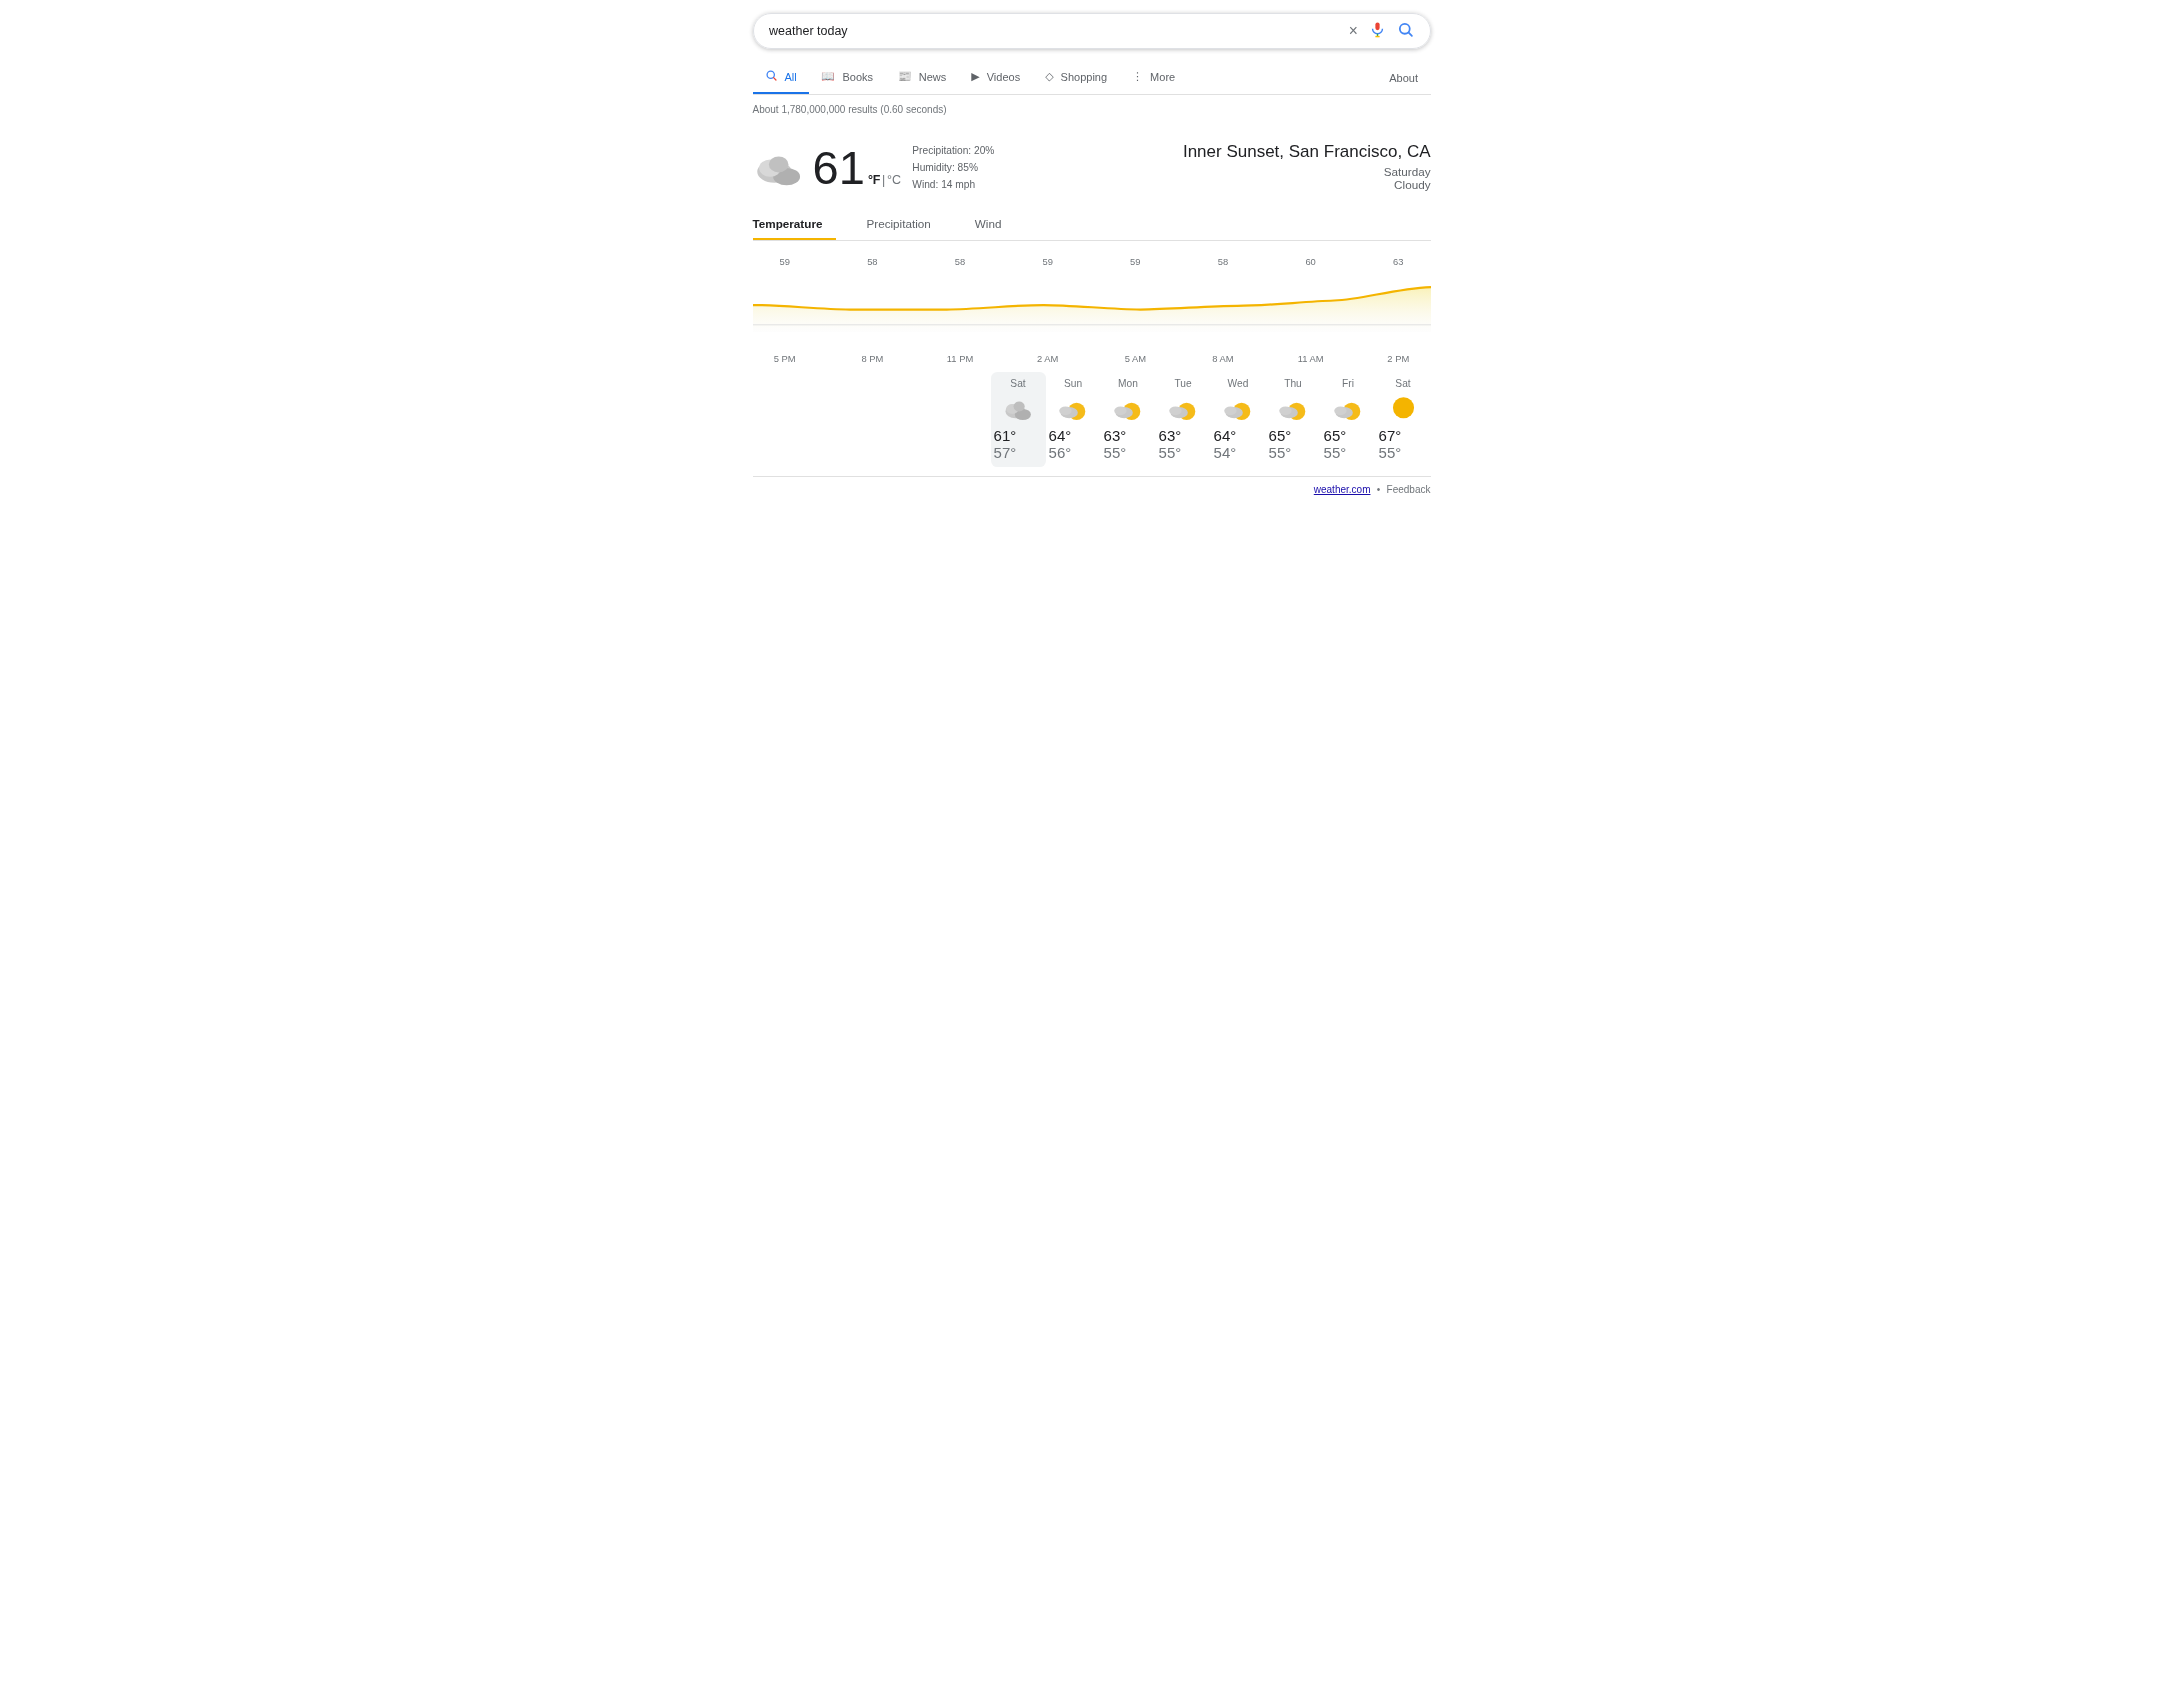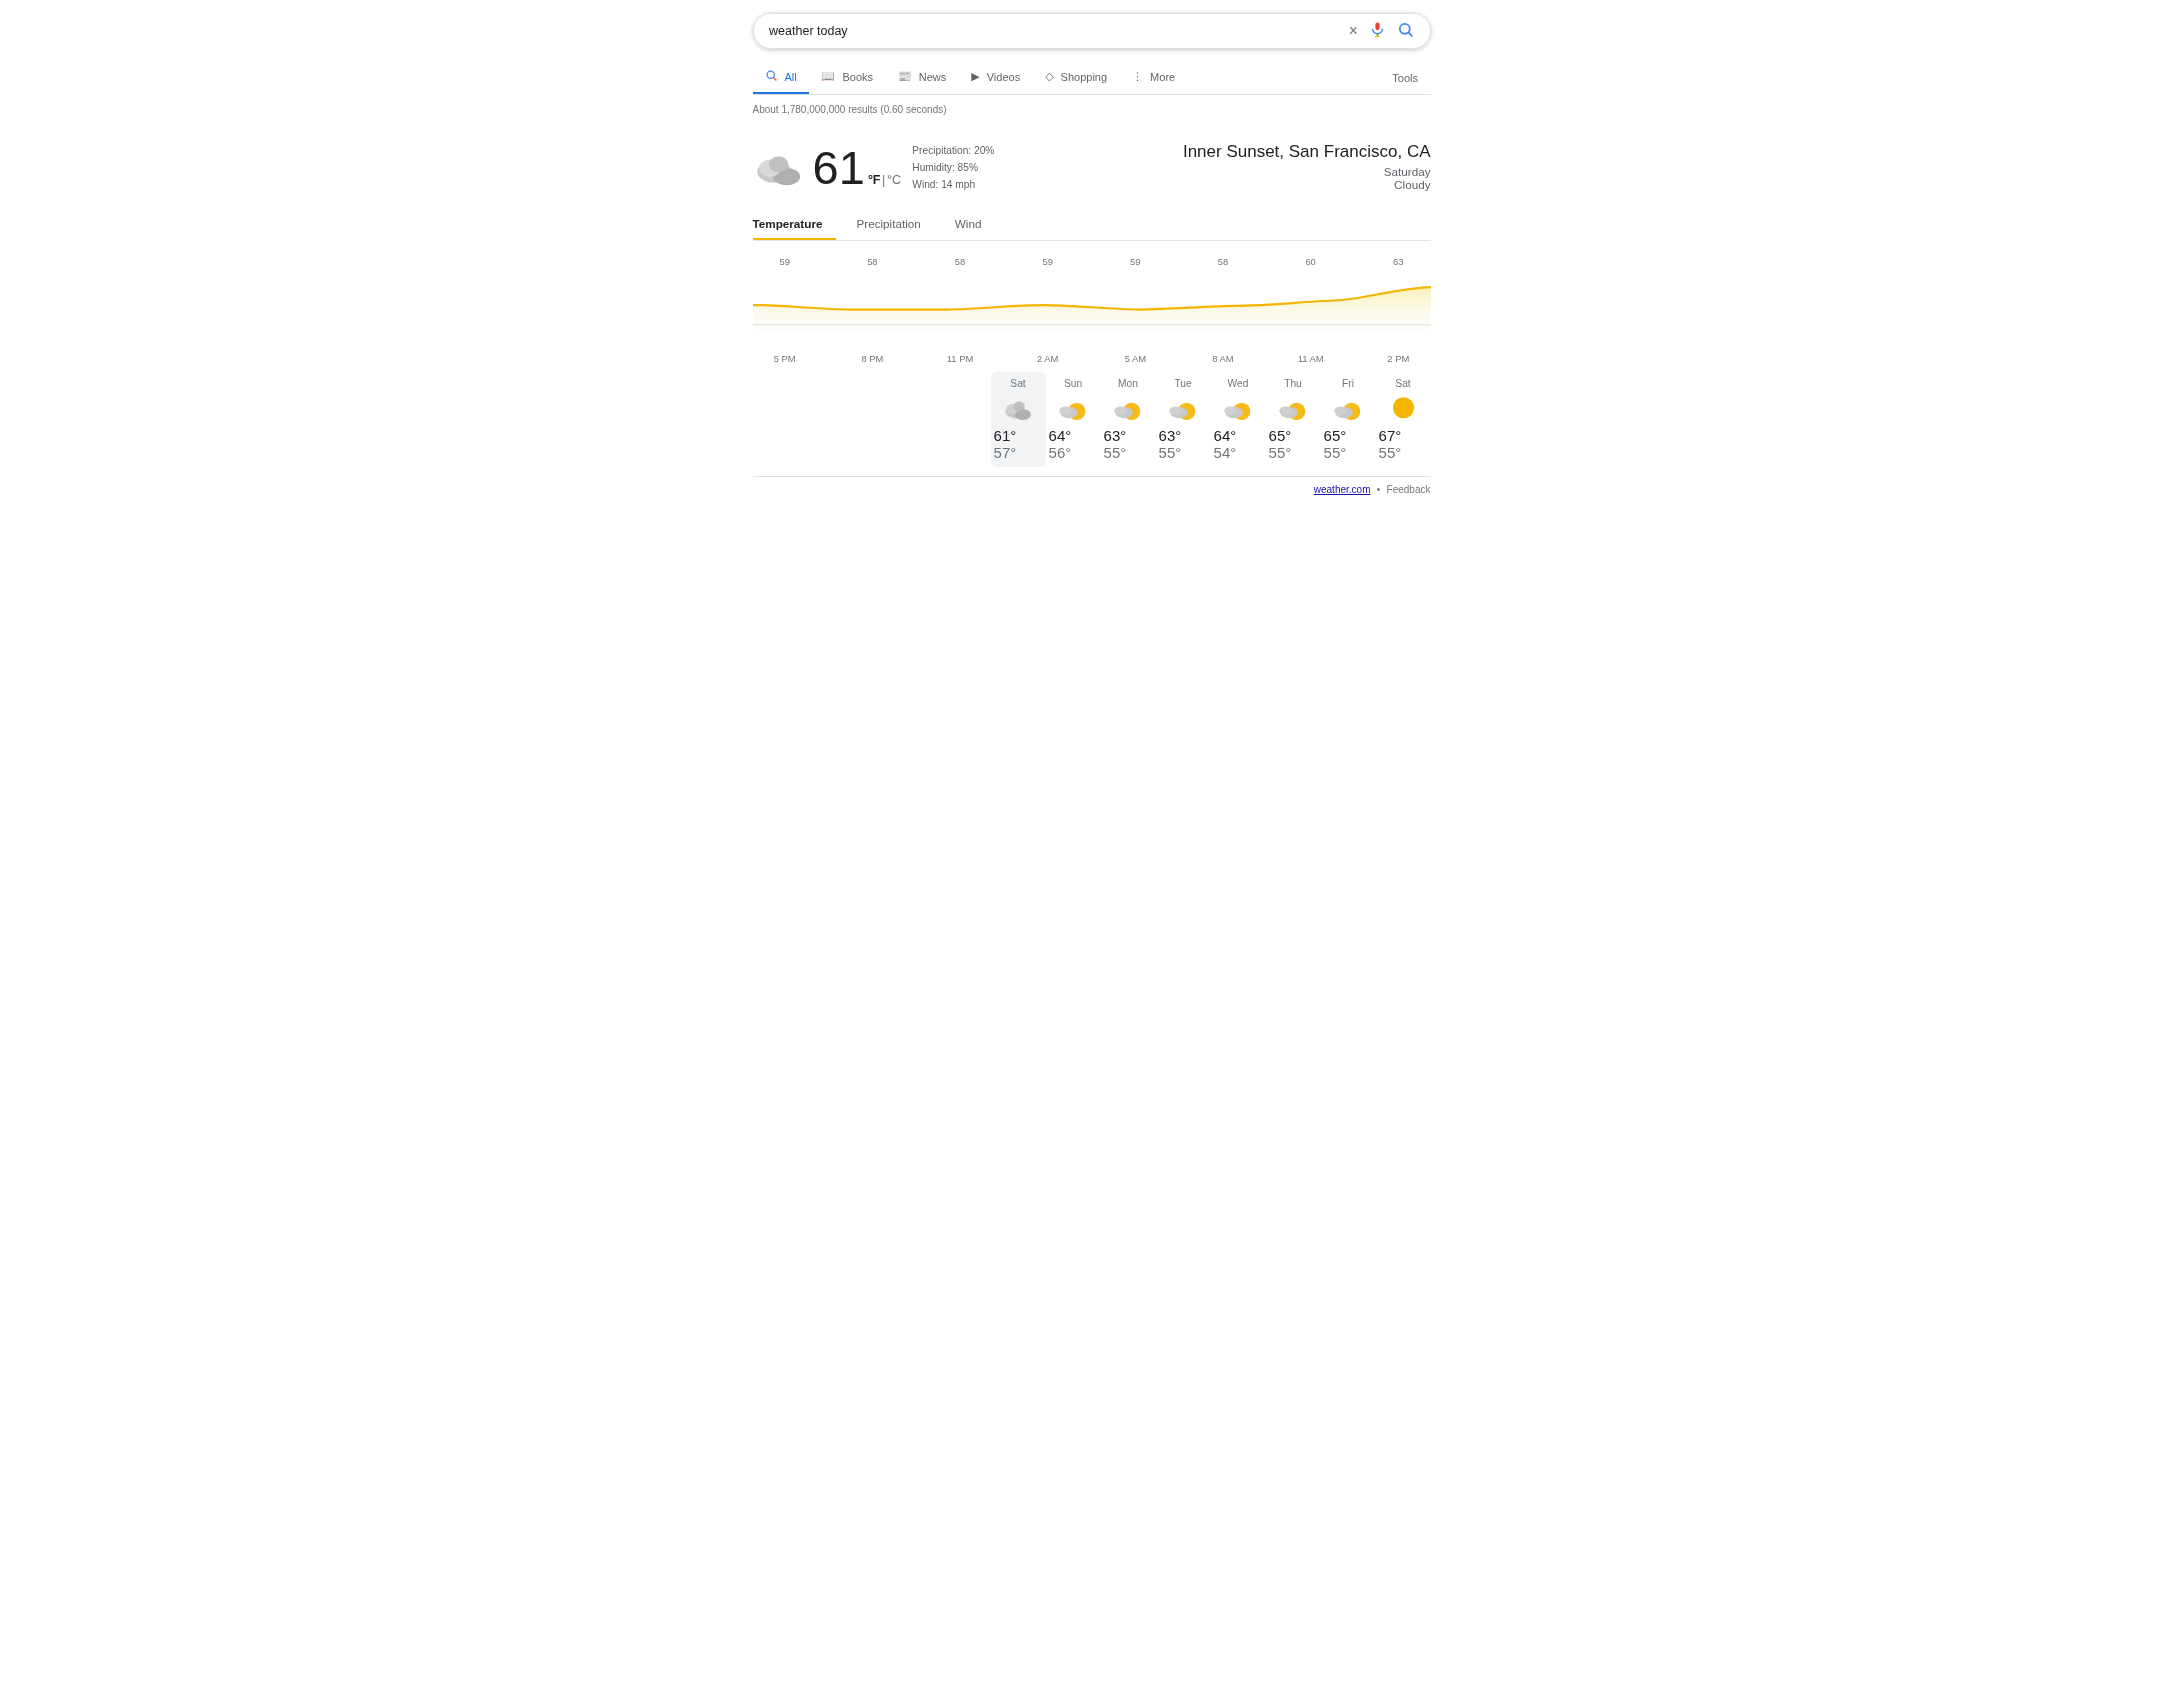--- a/index.html
+++ b/index.html
@@ -133,21 +133,21 @@
       margin-top: 3.1px;
     }
     .weather-condition {
       font-size: 11.7px;
       color: #5f6368;
     }
 
     
     .weather-tabs {
       display: flex;
-      gap: 6px;
+      gap: 16px;
       border-bottom: 0.8px solid #e0e0e0;
       margin-bottom: 15.6px;
     }
     .weather-tab {
       padding: 7.8px 14px 7.8px 0;
       margin-right: 14px;
       font-size: 11.7px;
       color: #5f6368;
       cursor: pointer;
       border-bottom: 2.3px solid transparent;
@@ -297,21 +297,21 @@
     <span>Videos</span>
   </div>
   <div class="nav-tab">
     <span class="tab-icon">◇</span>
     <span>Shopping</span>
   </div>
   <div class="nav-tab">
     <span class="tab-icon">⋮</span>
     <span>More</span>
   </div>
-  <div class="nav-tools">Tools</div>
+  <div class="nav-tools">About</div>
 </nav>
 
 <div class="results-count">About 1,780,000,000 results (0.60 seconds)</div>
 
 <div class="weather-widget">
 
   <div class="weather-top">
     <div class="weather-left">
 
       <svg class="cloud-svg" viewBox="0 0 90 70" fill="none" xmlns="http://www.w3.org/2000/svg">

